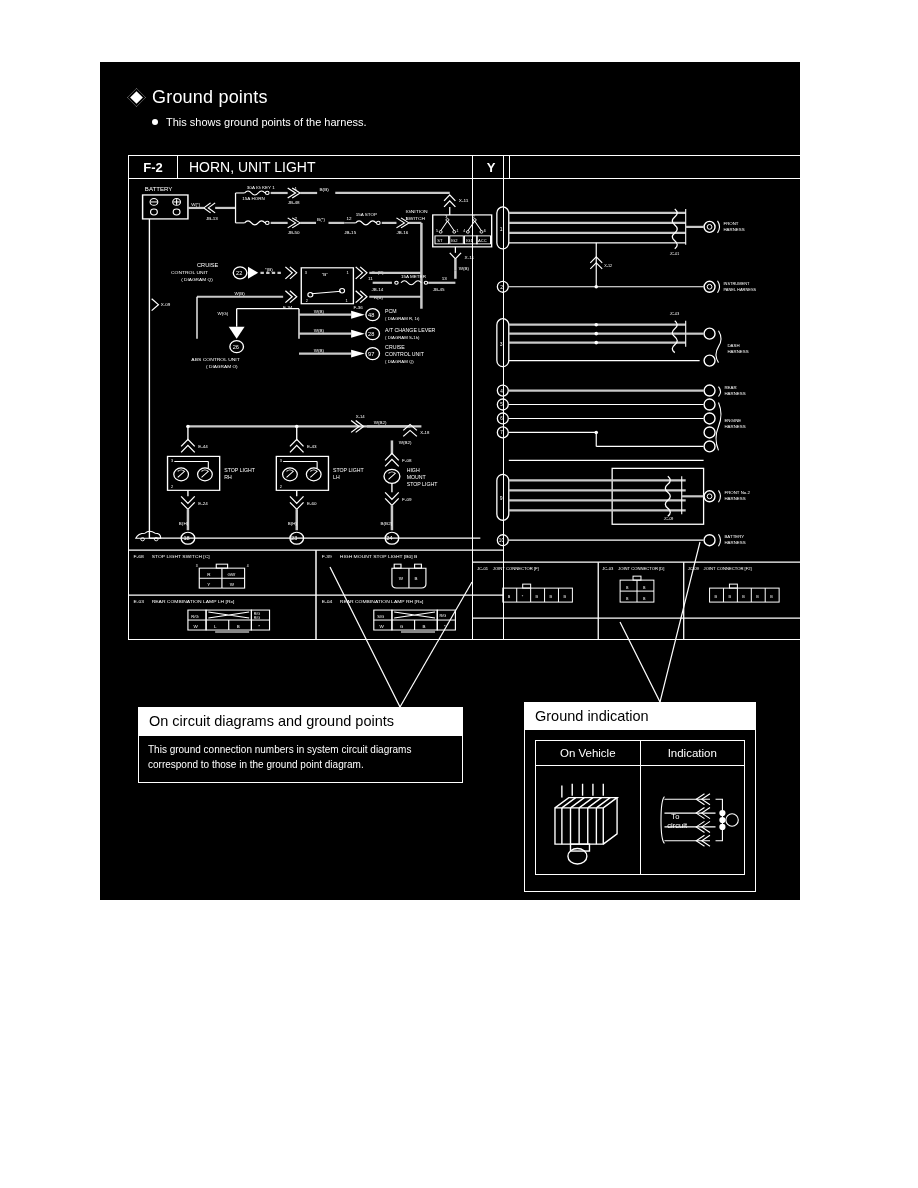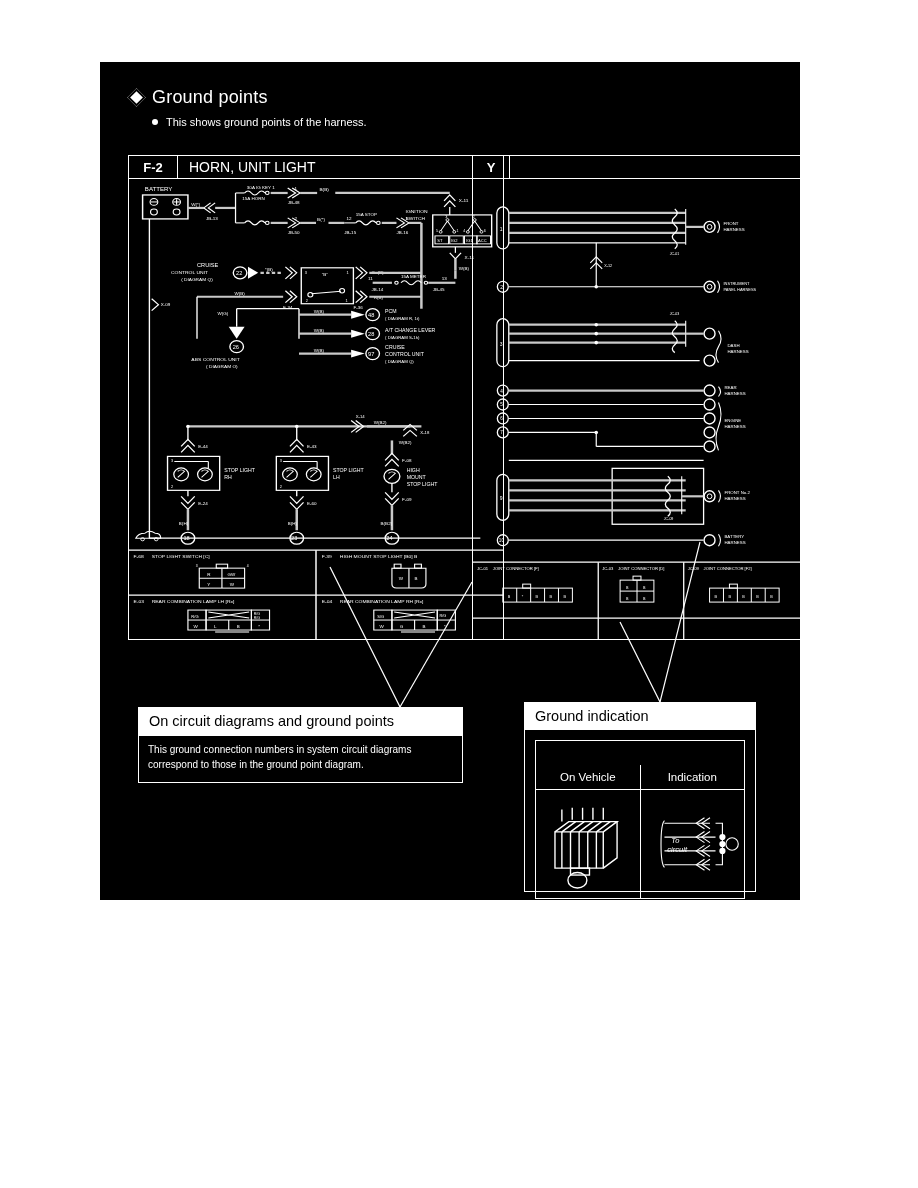--- a/index.html
+++ b/index.html
@@ -34,25 +34,25 @@
   svg.sheet .thick{stroke:#c9c9c9;stroke-width:2.2;fill:none;}
 
   
   .callout{position:absolute;border:1.5px solid #fff;box-sizing:border-box;background:#000;}
   #calloutL{left:38px;top:645px;width:325px;height:76px;}
   #calloutR{left:424px;top:640px;width:232px;height:190px;}
   .co-title{background:#fff;color:#000;font-size:14.5px;padding:5px 10px 6px 10px;}
   .co-body{color:#fff;font-size:10px;line-height:1.45;padding:7px 9px;border-top:1.5px solid #fff;}
 
   .gi-inner{margin:10px;border:1.5px solid #fff;}
-  .gi-head{display:flex;height:24px;border-bottom:1.5px solid #fff;margin-top:24px;}
+  .gi-head{display:flex;height:24px;border-bottom:1.5px solid #fff;}
   .gi-head > div{flex:1;display:flex;align-items:center;justify-content:center;
                  color:#fff;font-size:11.5px;}
   .gi-head > div:first-child{border-right:1.5px solid #fff;}
-  .gi-cells{display:flex;height:108px;font-style:italic;}
+  .gi-cells{display:flex;height:108px;}
   .gi-cells > div{flex:1;position:relative;}
   .gi-cells > div:first-child{border-right:1.5px solid #fff;}
 
   .leader{position:absolute;stroke:#fff;stroke-width:1.2;fill:none;}
   svg.leaders{position:absolute;left:0;top:0;width:700px;height:838px;pointer-events:none;}
 </style>
 </head>
 <body>
 
 <div class="canvas">

